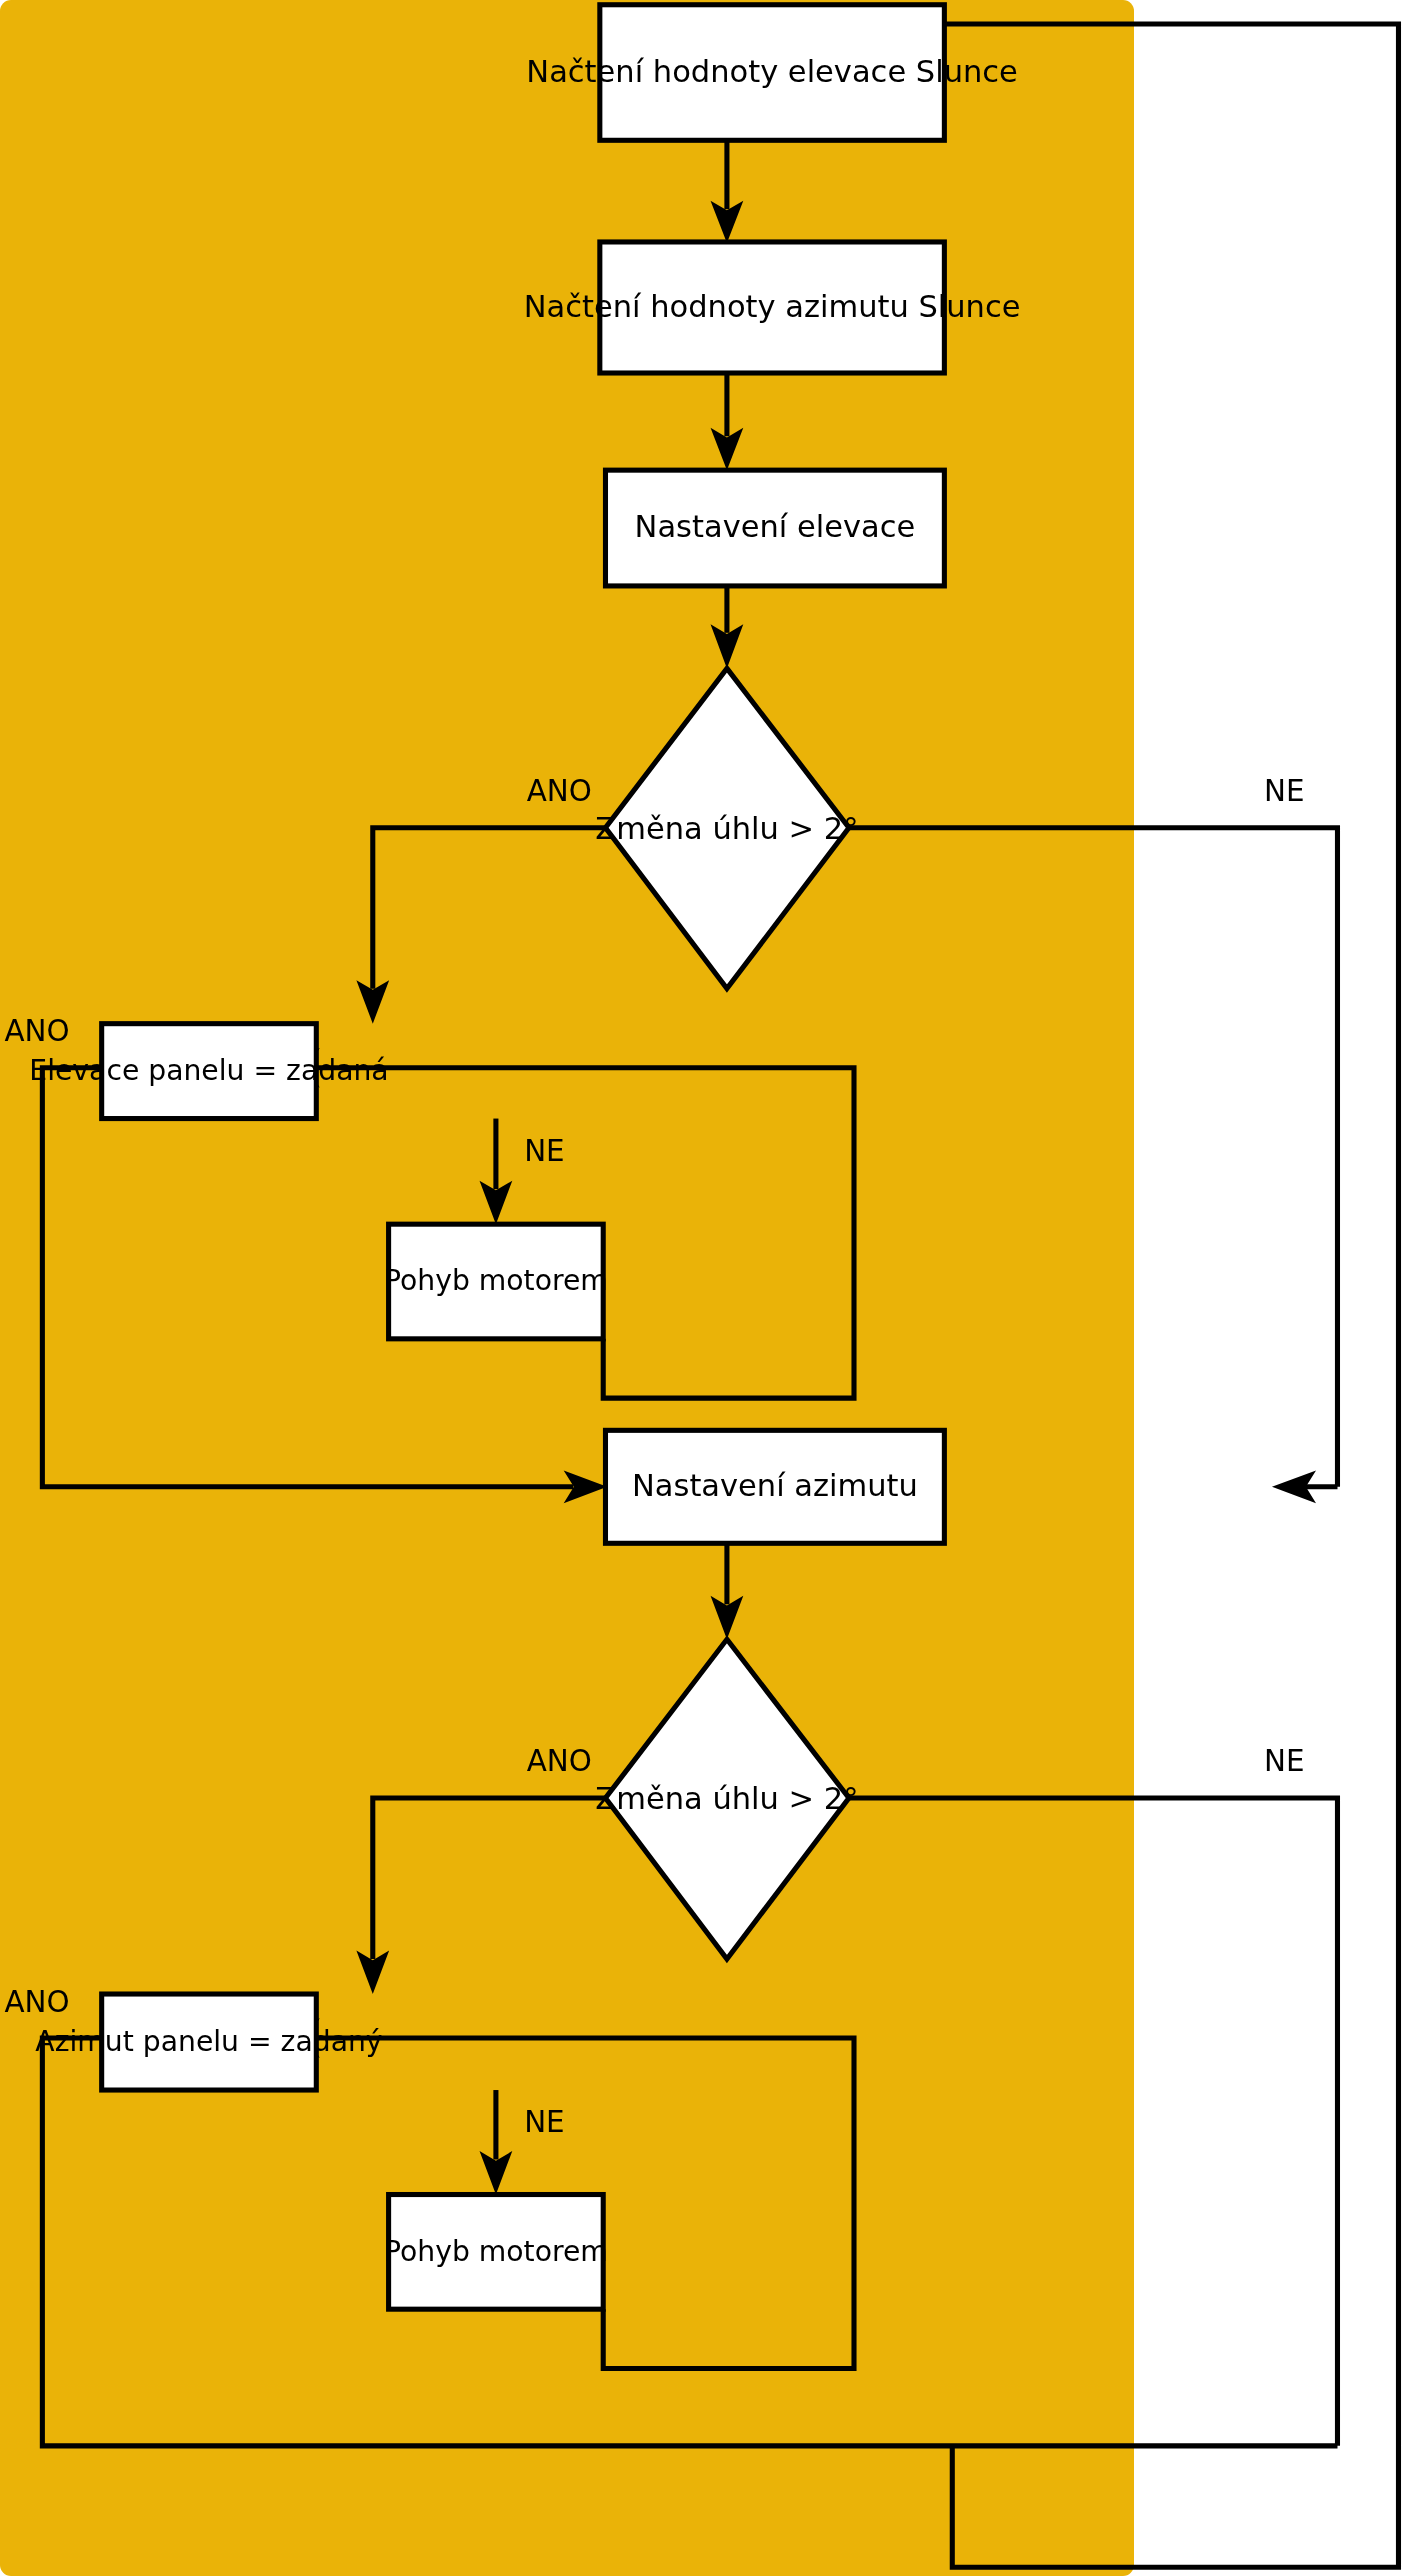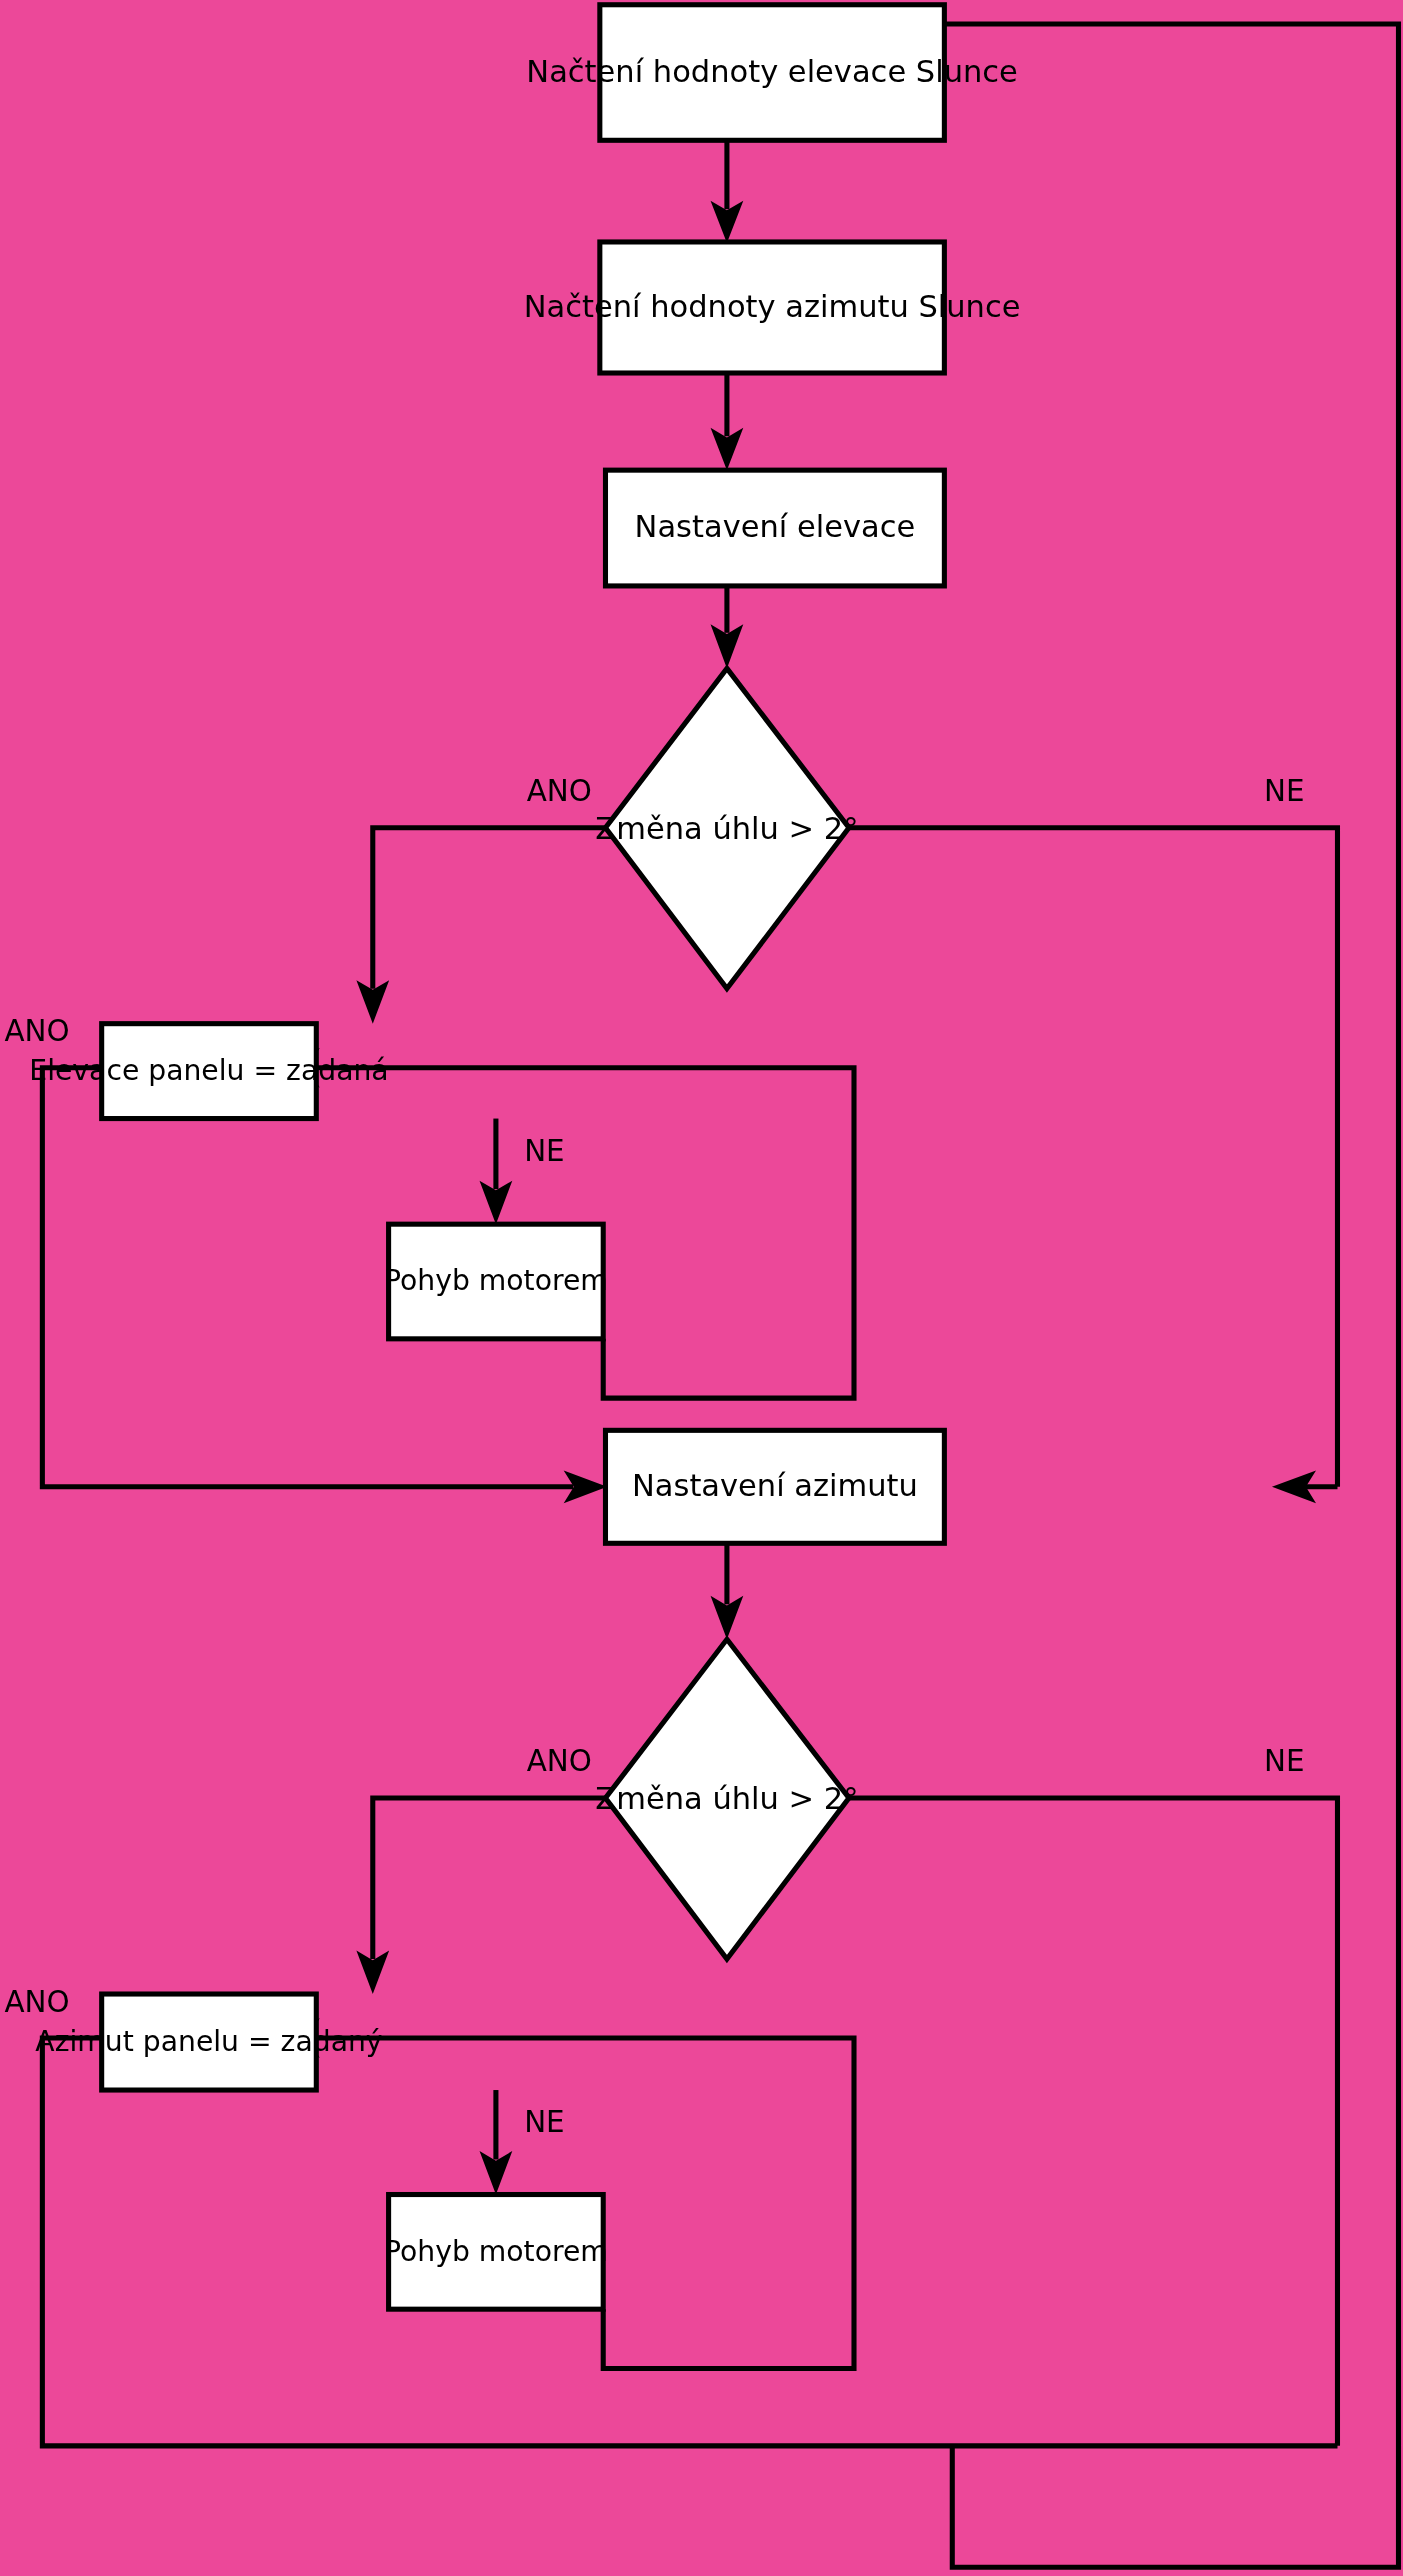--- a/index.html
+++ b/index.html
@@ -1,25 +1,26 @@
 <!DOCTYPE html>
 <html style="font-size:9px"><head>
 <meta charset="utf-8">
 <style>
   html, body {
     margin: 0;
     padding: 0;
     background: #ffffff;
   }
   #flowchart-root {
-    width: 1403px;
+    width: 1134px;
     height: 2576px;
     position: relative;
-    background: #ec4899;
+    background: #eab308;
     font-family: "DejaVu Sans", sans-serif;
+    border-radius: 11px;
   }
   svg#flow-svg {
     display: block;
     width: 1403px;
     height: 2576px;
   }
   .node-box {
     fill: #ffffff;
     stroke: #000000;
     stroke-width: 9;

